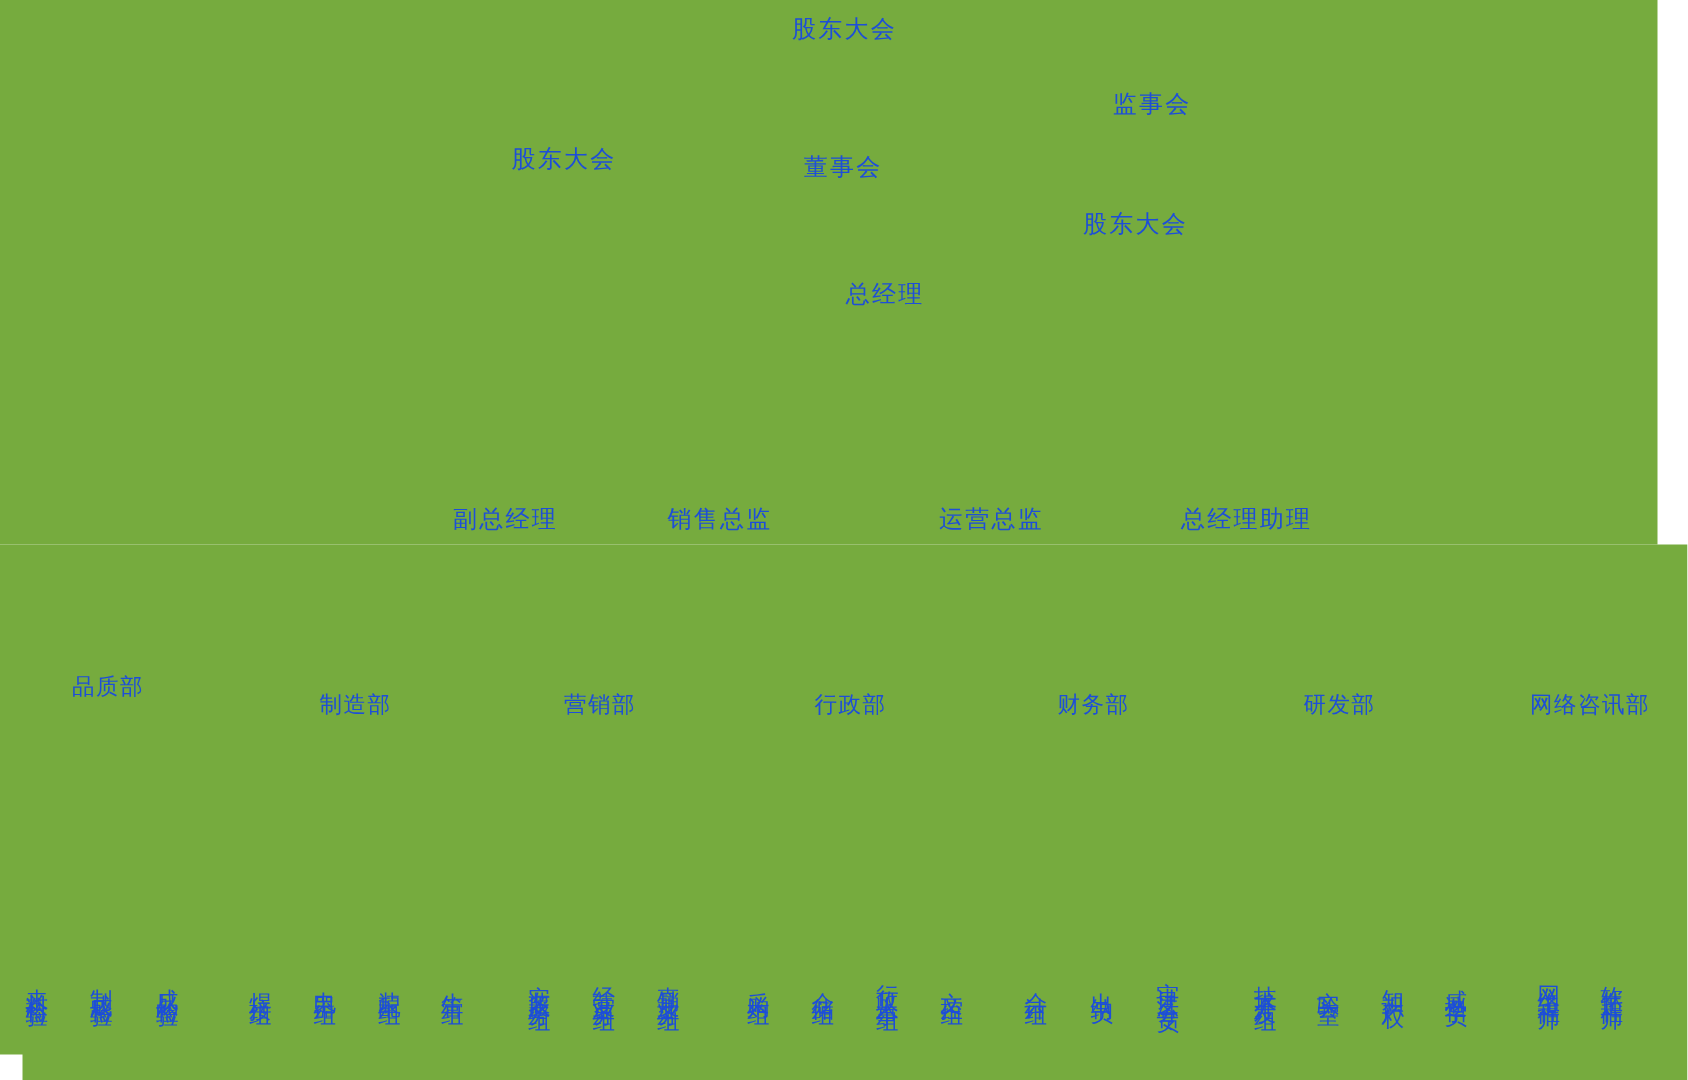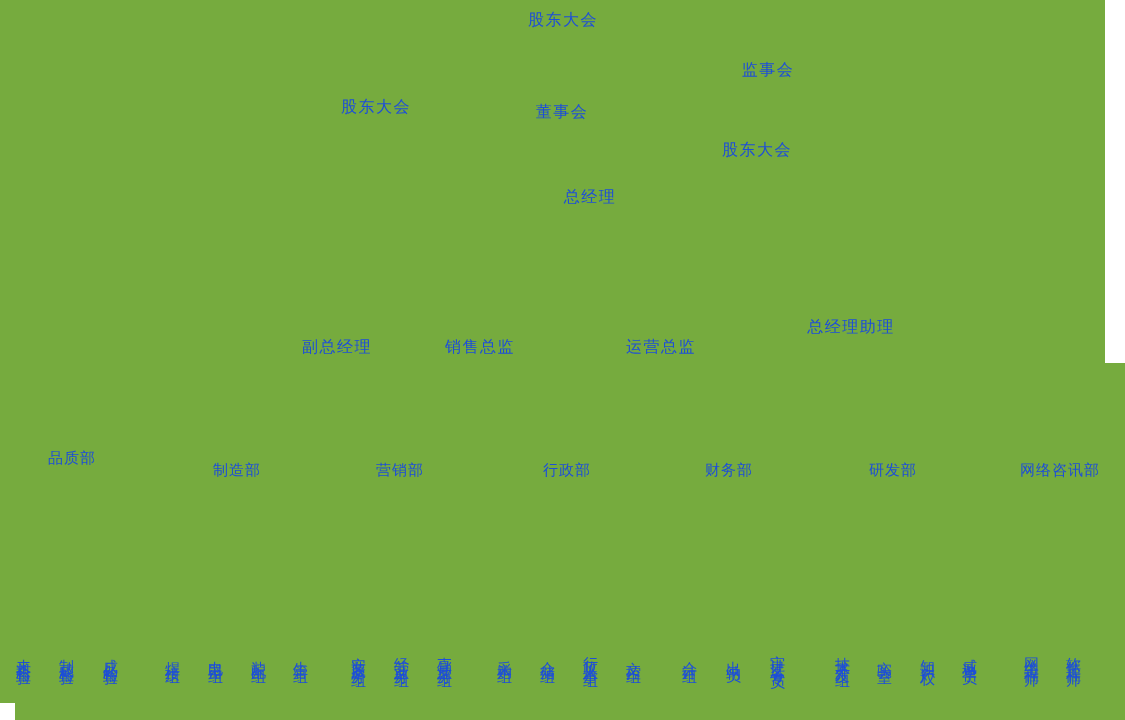--- a/index.html
+++ b/index.html
@@ -66,21 +66,21 @@
   <span class="node g" style="left:563px; top:20px;">股东大会</span>
   <span class="node g" style="left:768px; top:70px;">监事会</span>
   <span class="node g" style="left:376px; top:107px;">股东大会</span>
   <span class="node g" style="left:562px; top:112px;">董事会</span>
   <span class="node g" style="left:757px; top:150px;">股东大会</span>
   <span class="node g" style="left:565px; top:197px;margin-left:25px;">总经理</span>
 
   <span class="node g" style="left:313px; top:347px;margin-left:24px;">副总经理</span>
   <span class="node g" style="left:480px; top:347px;">销售总监</span>
   <span class="node g" style="left:661px; top:347px;">运营总监</span>
-  <span class="node g" style="left:831px; top:327px;margin-left:20px;">总经理助理</span>
+  <span class="node g" style="left:831px; top:347px;">总经理助理</span>
 
   <span class="node" style="left:72px;   top:458px;">品质部</span>
   <span class="node" style="left:237px;  top:470px;">制造部</span>
   <span class="node" style="left:400px;  top:470px;">营销部</span>
   <span class="node" style="left:567px;  top:470px;">行政部</span>
   <span class="node" style="left:729px;  top:470px;">财务部</span>
   <span class="node" style="left:893px;  top:470px;">研发部</span>
   <span class="node" style="left:1060px; top:470px;">网络咨讯部</span>
 
   <span class="node v" style="left:23px;   top:655px;">来料检验</span>

